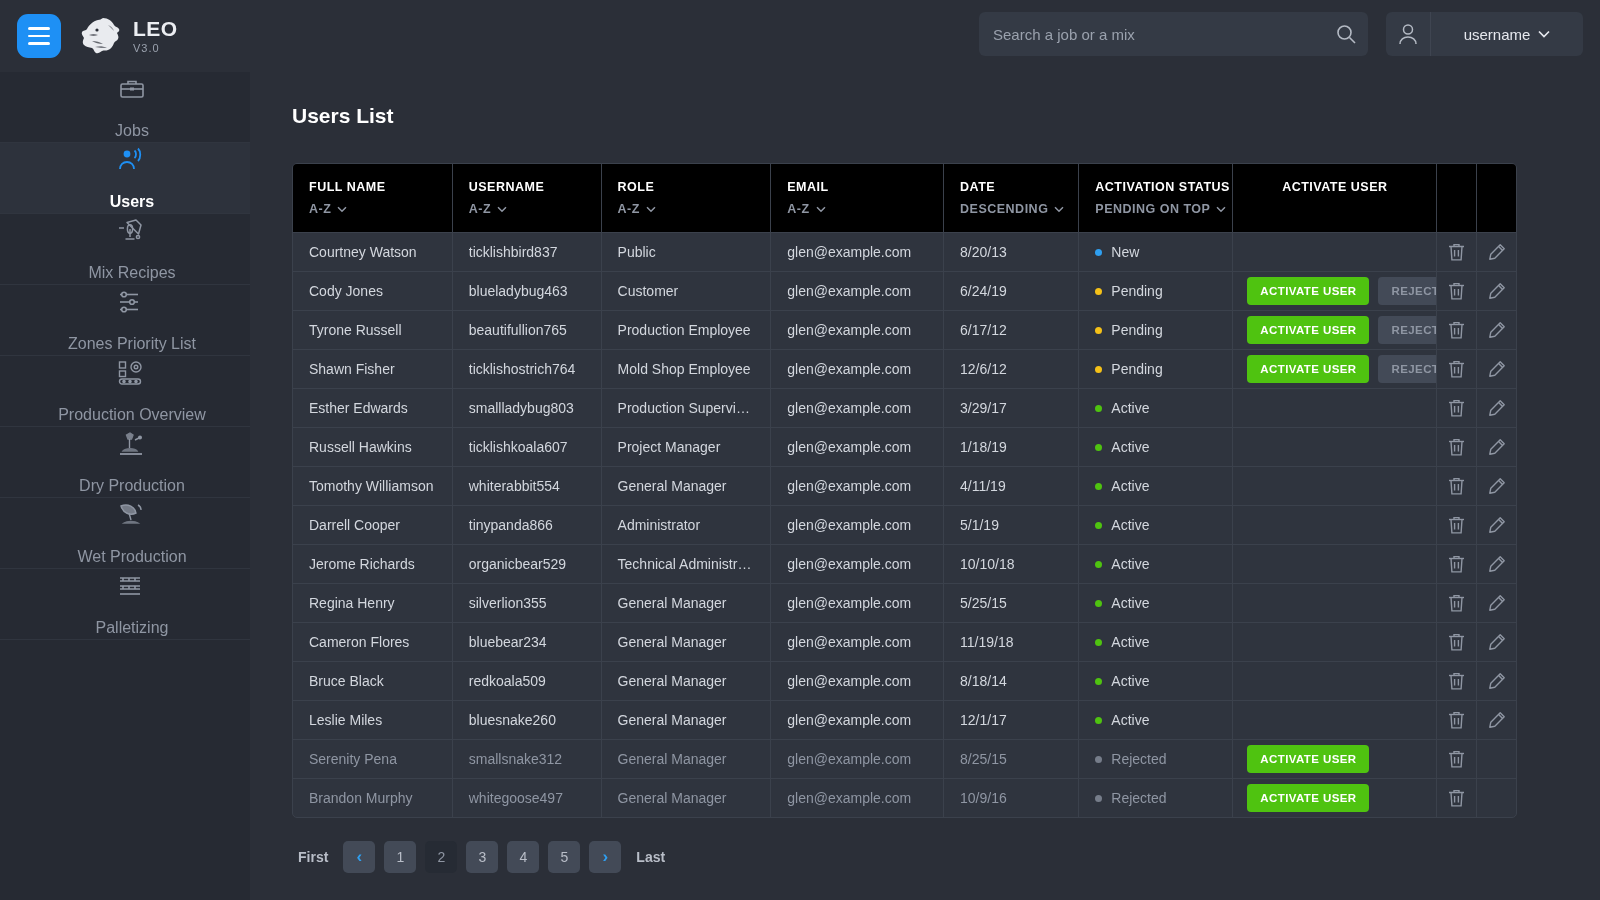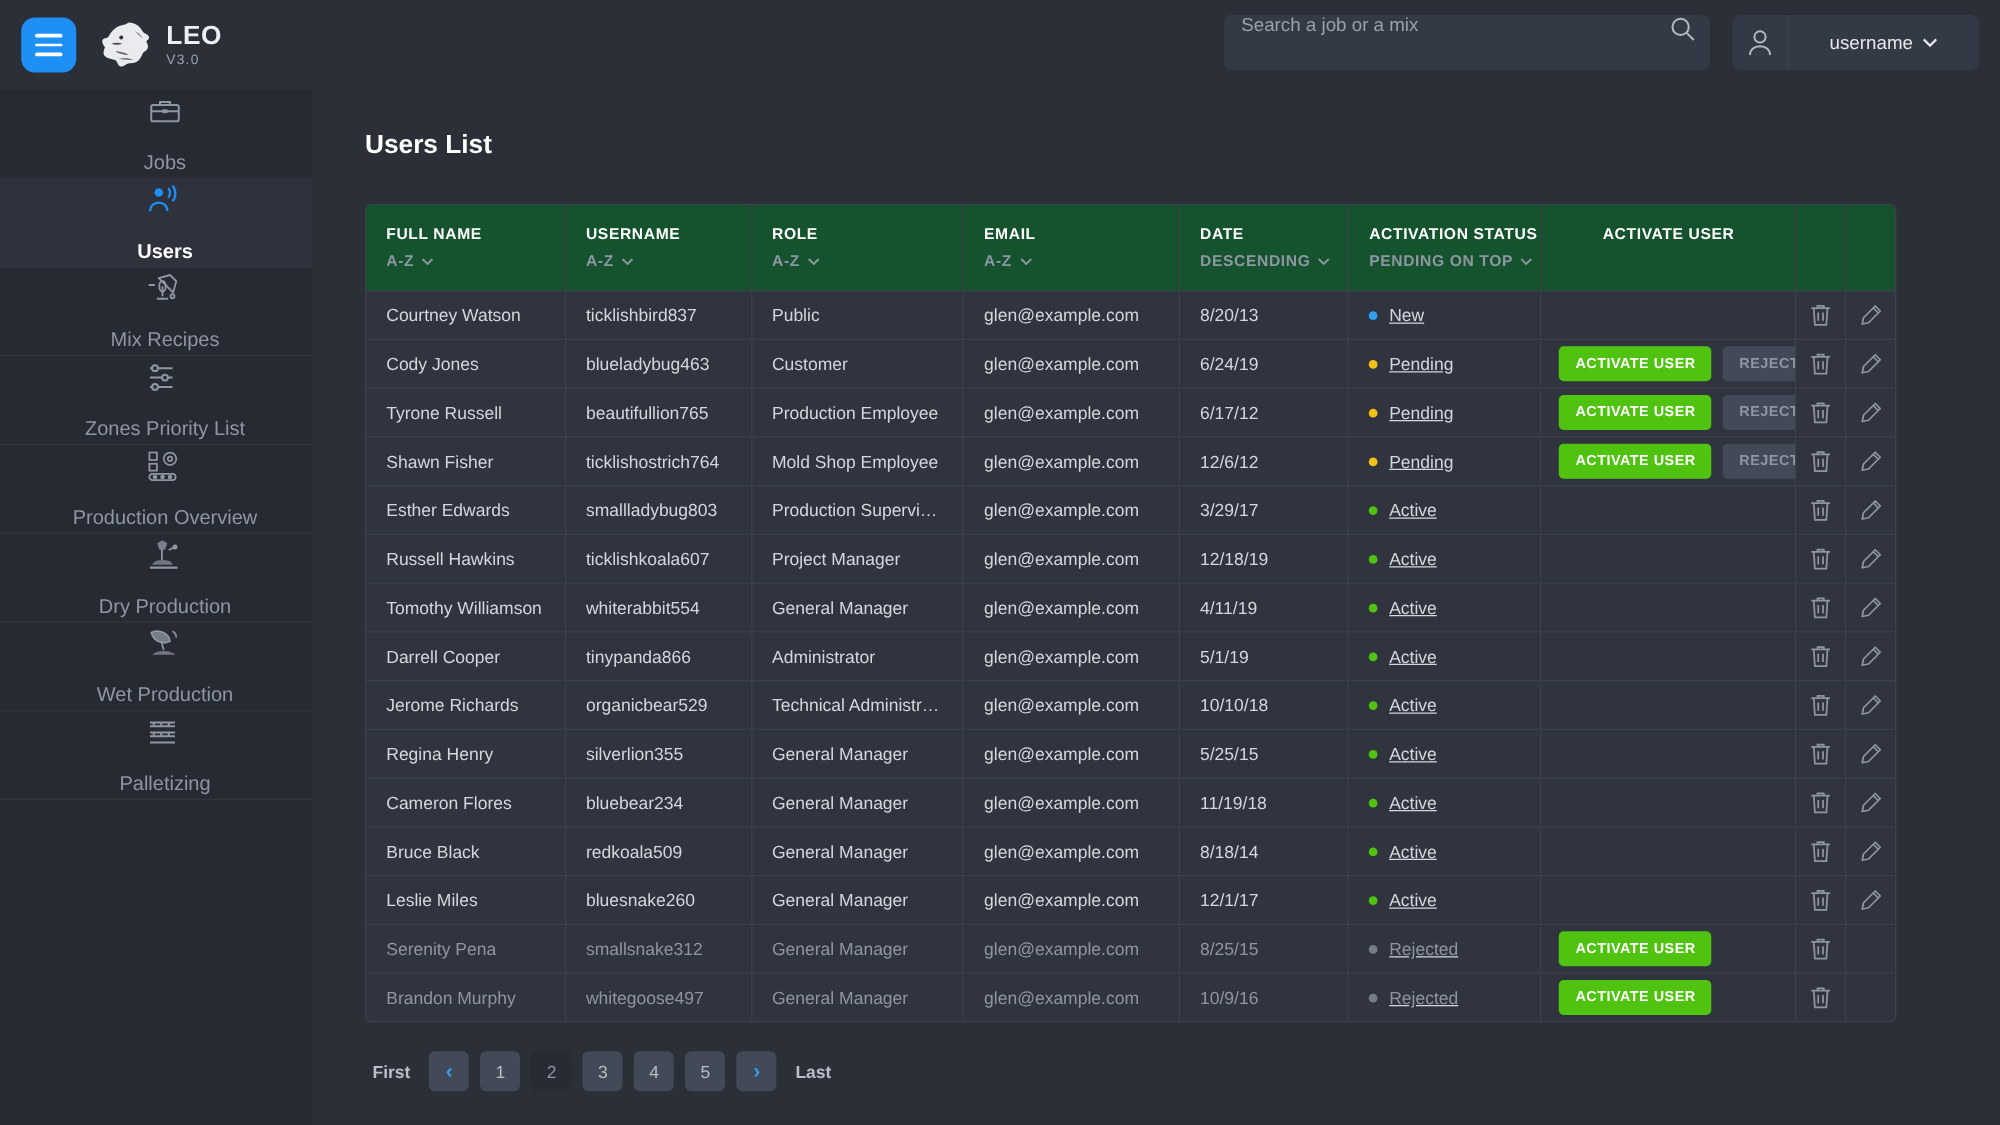--- a/index.html
+++ b/index.html
@@ -26,21 +26,21 @@
   .brand { display:flex; align-items:center; margin-left:17px; gap:9px; }
   .lion { width:46px; height:40px; flex:0 0 auto; }
   .brand-txt { display:flex; flex-direction:column; line-height:1; }
   .brand-name { color:#eceef2; font-size:21px; font-weight:bold; letter-spacing:.5px; }
   .brand-ver  { color:#9aa1ad; font-size:11px; letter-spacing:1px; margin-top:4px; }
 
   .search-wrap {
     position:absolute; left:979px; top:12px;
     width:389px; height:44px;
     background:#343a45; border-radius:6px;
-    display:flex; align-items:flex-start;
+    display:flex; align-items:center;
   }
   .search-wrap input {
     flex:1; background:transparent; border:none; outline:none;
     color:#c9cdd6; font-size:15px; font-family:"Liberation Sans",sans-serif;
     padding:0 14px;
   }
   .search-wrap input::placeholder { color:#9aa1ad; }
   .search-ico { width:44px; display:flex; align-items:center; justify-content:center; cursor:pointer; }
 
   .user-box {
@@ -74,39 +74,39 @@
   .main { flex:1; background:#2b2f38; padding:0 0 0 42px; }
   .page-title { color:#ffffff; font-size:21px; font-weight:bold; margin-top:32px; }
 
   .table-card {
     margin-top:35px; width:1225px;
     border:1px solid #3b414c; border-radius:5px;
     background:#2f343e; overflow:hidden;
   }
   table { border-collapse:collapse; width:100%; table-layout:fixed; }
   thead th {
-    background:#14532d; border-right:1px solid #3b414c; border-bottom:1px solid #3b414c;
+    background:#000000; border-right:1px solid #3b414c; border-bottom:1px solid #3b414c;
     text-align:left; padding:16px 0 16px 16px; vertical-align:top; height:64px;
   }
   thead th:last-child { border-right:none; }
   .th-title { color:#ffffff; font-size:12.5px; font-weight:bold; letter-spacing:.5px; }
   .th-sort  { color:#8f96a3; font-size:12.5px; letter-spacing:.5px; margin-top:8px;
               display:flex; align-items:center; gap:6px; cursor:pointer; }
   .th-center .th-title { text-align:center; display:block; }
   thead th.th-center { padding-left:0; padding-right:0; }
 
   tbody td {
     border-right:1px solid #3b414c; border-bottom:1px solid #3b414c;
     padding:0 16px; height:38.5px; color:#d3d7de; font-size:14px;
     white-space:nowrap; overflow:hidden; text-overflow:ellipsis;
   }
   tbody tr:last-child td { border-bottom:none; }
   tbody td:last-child { border-right:none; }
 
-  .status-cell { display:flex; align-items:center; gap:9px;text-decoration:underline; }
+  .status-cell { display:flex; align-items:center; gap:9px; }
   .dot { width:7px; height:7px; border-radius:50%; flex:0 0 auto; }
 
   .btn-activate {
     background:#4fc310; color:#ffffff; border:none; border-radius:4px;
     font-size:11.5px; font-weight:bold; letter-spacing:.4px;
     padding:8px 13px; cursor:pointer; font-family:"Liberation Sans",sans-serif;
   }
   .btn-reject {
     background:#434a57; color:#8f96a3; border:none; border-radius:4px;
     font-size:11.5px; font-weight:bold; letter-spacing:.4px;
@@ -547,21 +547,21 @@
                     <path d="M11.6 3.4l4 4"></path>
                   </svg>
                 </span>
               </td>
             </tr>
             <tr>
               <td style="">Russell Hawkins</td>
               <td style="">ticklishkoala607</td>
               <td style="">Project Manager</td>
               <td style="">glen@example.com</td>
-              <td style="">12/18/19</td>
+              <td style="">1/18/19</td>
               <td>
                 <span class="status-cell">
                   <span class="dot" style="background:#4fc310"></span>
                   <span style="">Active</span>
                 </span>
               </td>
               <td style="padding-left:14px">
                 <span class="act-cell"></span>
               </td>
               <td class="icon-cell">

